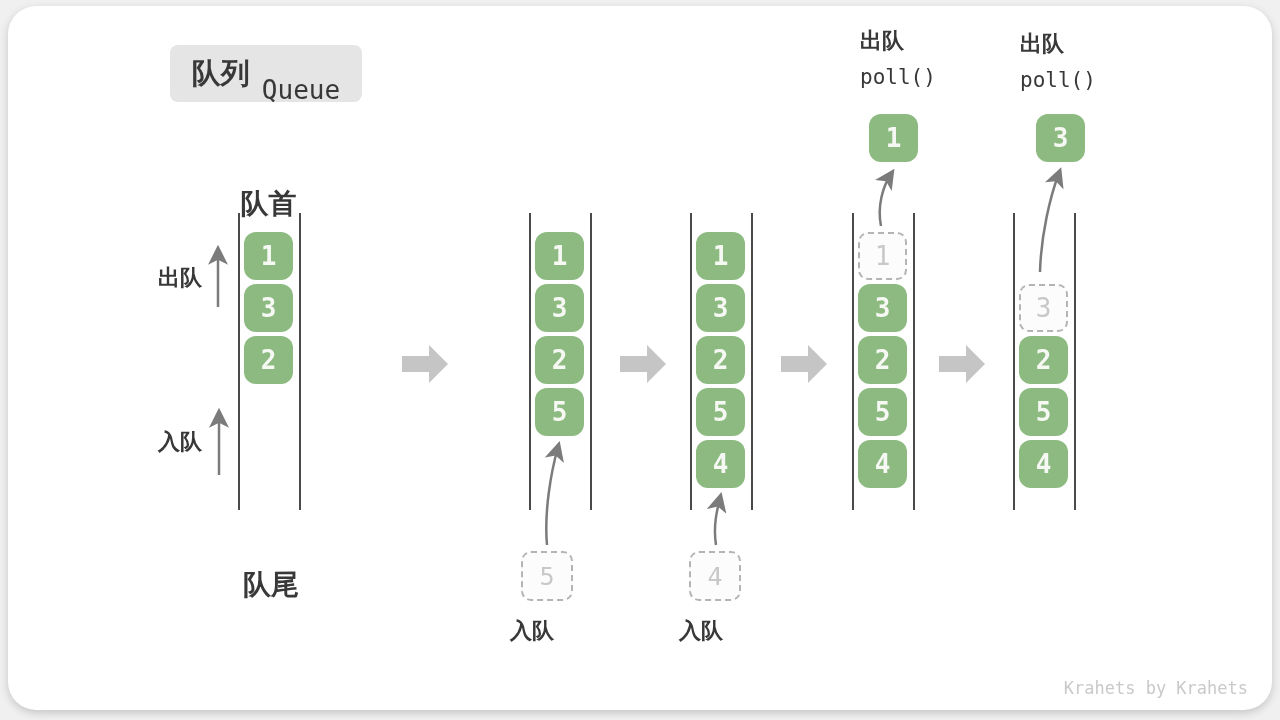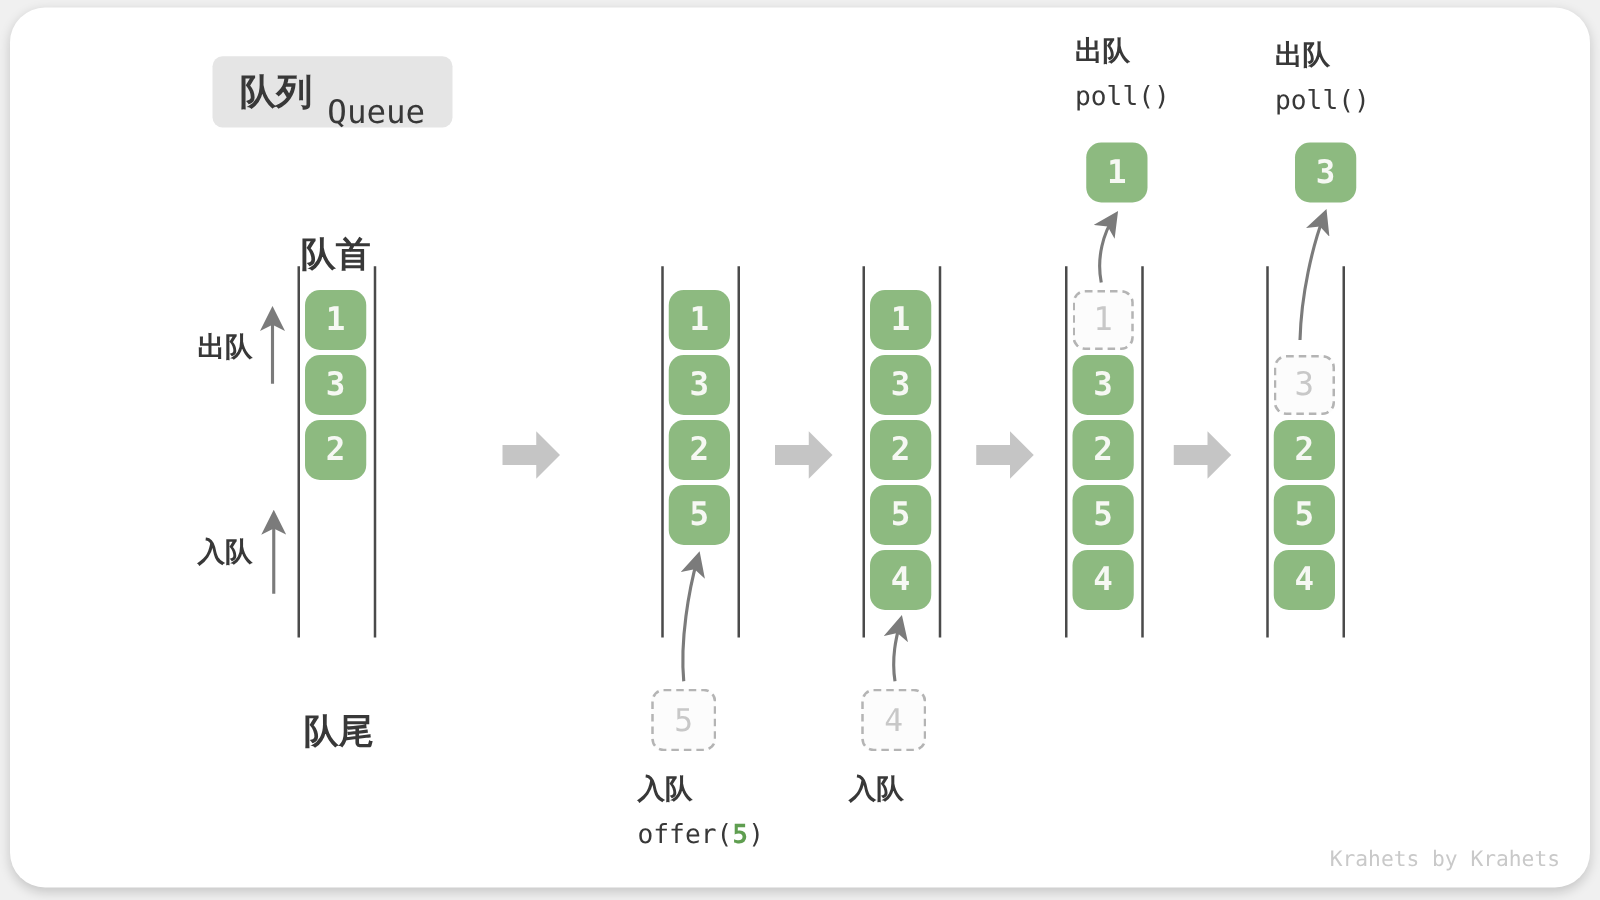--- a/index.html
+++ b/index.html
@@ -142,20 +142,19 @@
     <div class="zh">出队</div>
     <div class="code">poll()</div>
   </div>
   <div class="abs op-label" style="left:1020px;top:25px;">
     <div class="zh">出队</div>
     <div class="code">poll()</div>
   </div>
 
   <div class="abs op-label" style="left:510px;top:612px;">
     <div class="zh">入队</div>
-    <div class="code"><span>offer(</span><span class="green">5</span><span>)</span></div>
   </div>
   <div class="abs op-label" style="left:679px;top:612px;">
     <div class="zh">入队</div>
   </div>
 
   <div class="abs" id="watermark">Krahets by Krahets</div>
 </div>
 
 </body></html>

